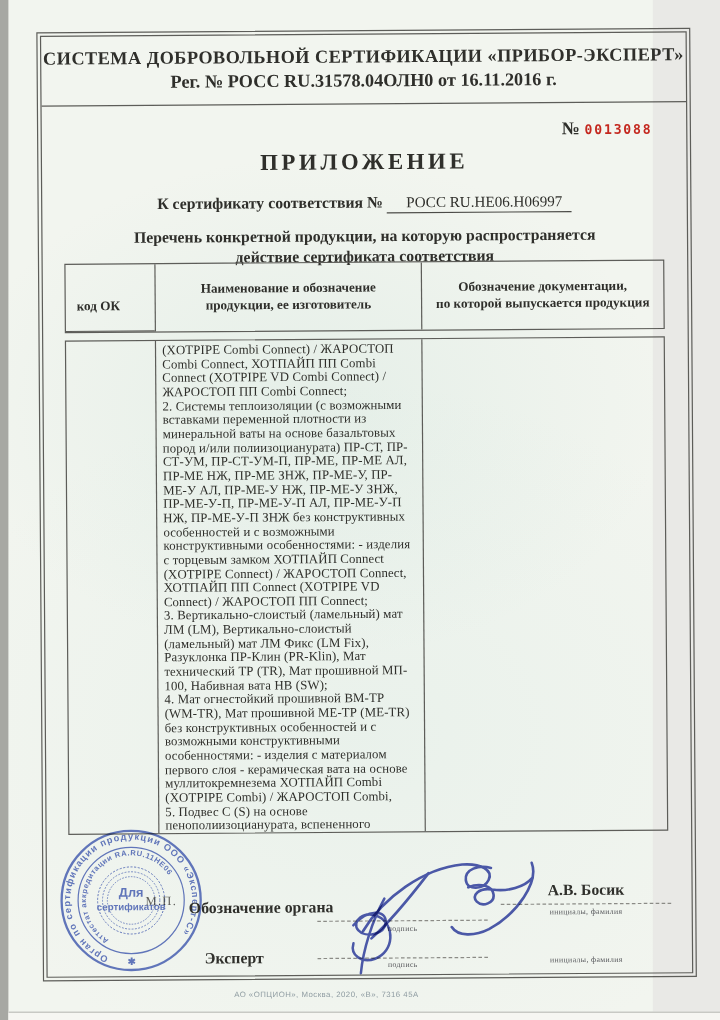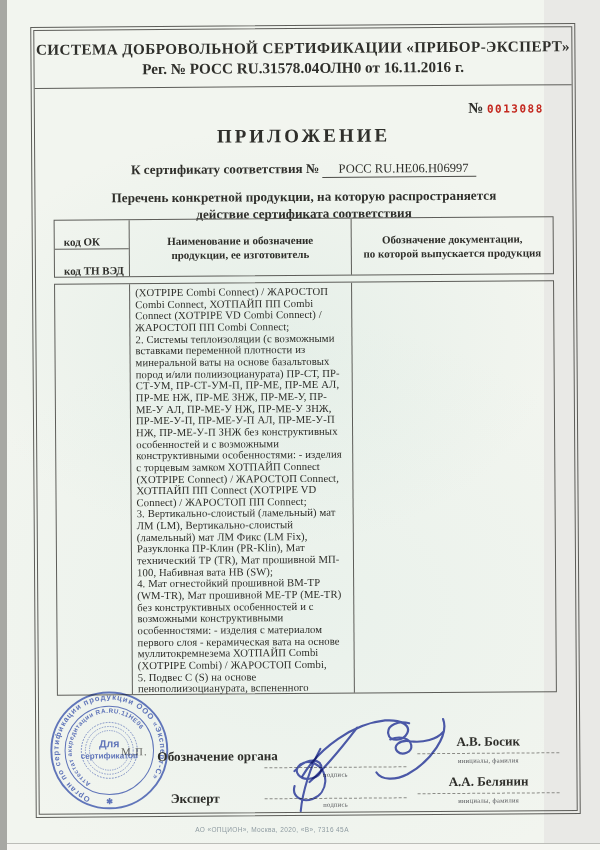--- a/index.html
+++ b/index.html
@@ -91,21 +91,20 @@
         <span class="lbl">К сертификату соответствия №</span>
         <span class="val">РОСС RU.НЕ06.Н06997</span>
       </div>
 
       <div class="intro">Перечень конкретной продукции, на которую распространяется
 действие сертификата соответствия</div>
 
       <div class="tbl tbl-head">
         <div class="c1">
           <div class="half top">код ОК</div>
-          <div class="half">код ТН ВЭД</div>
         </div>
         <div class="c2">
           <div class="hc">Наименование и обозначение
 продукции, ее изготовитель</div>
         </div>
         <div class="c3">
           <div class="hc">Обозначение документации,
 по которой выпускается продукция</div>
         </div>
       </div>
@@ -177,21 +176,20 @@
 
       <div class="f-role" style="left:118px;top:719px;">Обозначение органа</div>
       <div class="line-dash" style="left:225px;top:712px;width:142px;height:27px;"></div>
       <div class="cap" style="left:225px;top:742px;width:142px;">подпись</div>
       <div class="namefield" style="left:378px;top:706px;width:142px;text-align:center;">А.В. Босик</div>
       <div class="cap" style="left:378px;top:729px;width:142px;">инициалы, фамилия</div>
 
       <div class="f-role" style="left:131px;top:761px;">Эксперт</div>
       <div class="line-dash" style="left:225px;top:744px;width:142px;height:26px;"></div>
       <div class="cap" style="left:225px;top:772px;width:142px;">подпись</div>
-      <div class="namefield" style="left:378px;top:746px;width:142px;">А.А. Белянин</div>
       <div class="cap" style="left:378px;top:769px;width:142px;">инициалы, фамилия</div>
 
       <svg class="sig-svg" style="left:258px;top:683px;width:160px;height:75px;" viewBox="0 0 160 75">
         <g fill="none" stroke="#2e3d9b" stroke-width="2.2" stroke-linecap="round" opacity=".85">
           <path d="M5,64 C22,36 56,12 88,9 C104,8 114,14 110,22 C106,30 92,31 91,22 C90,13 102,9 112,12"></path>
           <path d="M93,28 C103,24 113,27 114,34 C115,41 105,45 100,40 C95,35 102,28 113,30 C126,32 140,28 146,21"></path>
           <path d="M146,8 C152,24 134,50 110,63 C98,69 84,69 79,61"></path>
           <path d="M60,16 C46,34 28,56 12,70"></path>
         </g>
       </svg>

